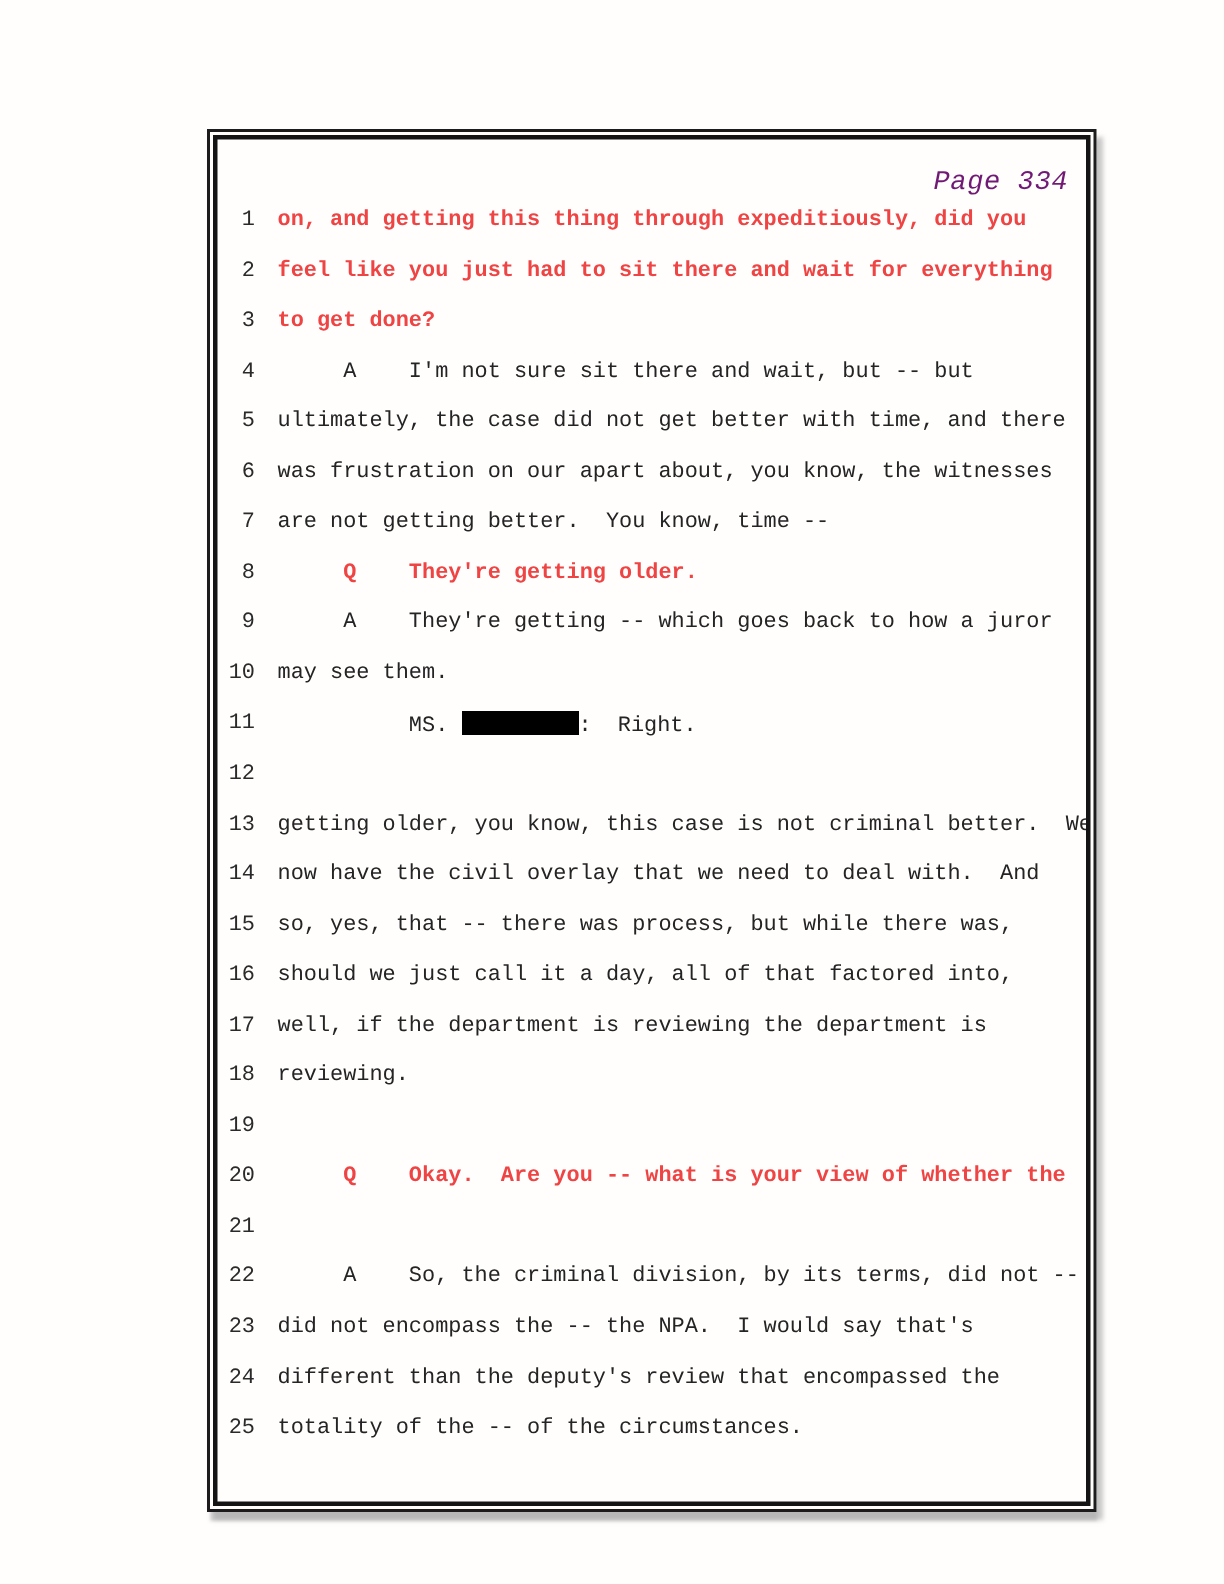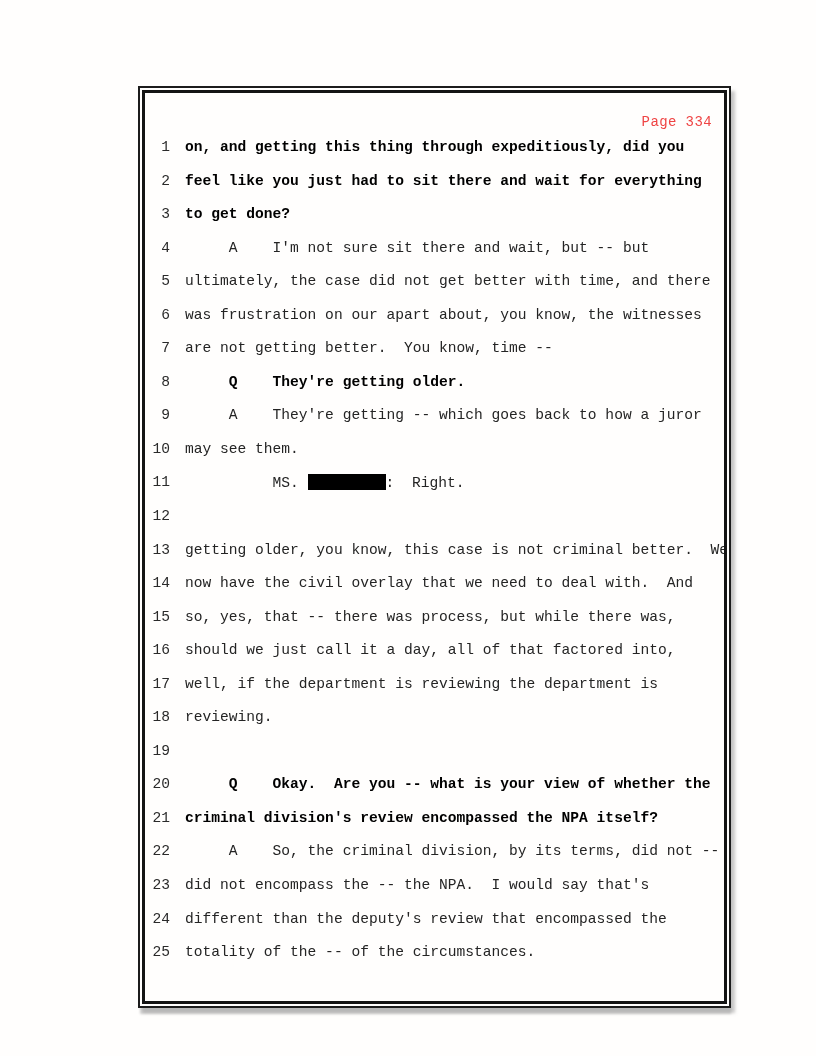--- a/index.html
+++ b/index.html
@@ -33,24 +33,25 @@
     width: 100%;
     height: 100%;
     box-sizing: border-box;
     border: 3px solid #141414;
     overflow: hidden;
   }
   .page-number-header {
     position: absolute;
     top: 19px;
     right: 12px;
-    font-size: 14px;
+    font-size: 18px;
     line-height: 20px;
-    color: #ef4444;
+    color: #701a75;
     letter-spacing: 0.4px;
+    font-style: italic;
   }
   .lines {
     position: absolute;
     top: 46px;
     left: 0;
     width: 100%;
   }
   .line {
     display: flex;
     align-items: flex-start;
@@ -63,21 +64,21 @@
     flex: 0 0 25px;
     text-align: right;
     color: #2a2a2a;
   }
   .lt {
     margin-left: 15px;
     white-space: pre;
   }
   .line.bold .lt {
     font-weight: bold;
-    color: #000000;
+    color: #ef4444;
   }
   .redaction {
     display: inline-block;
     width: 78px;
     height: 16px;
     background: #000000;
     vertical-align: -3px;
   }
 </style>
 </head>
@@ -181,21 +182,20 @@
     <span class="ln">19</span>
   </div>
 
   <div class="line bold">
     <span class="ln">20</span>
     <span class="lt">     Q    Okay.  Are you -- what is your view of whether the</span>
   </div>
 
   <div class="line bold">
     <span class="ln">21</span>
-    <span class="lt">criminal division's review encompassed the NPA itself?</span>
   </div>
 
   <div class="line">
     <span class="ln">22</span>
     <span class="lt">     A    So, the criminal division, by its terms, did not --</span>
   </div>
 
   <div class="line">
     <span class="ln">23</span>
     <span class="lt">did not encompass the -- the NPA.  I would say that's</span>

